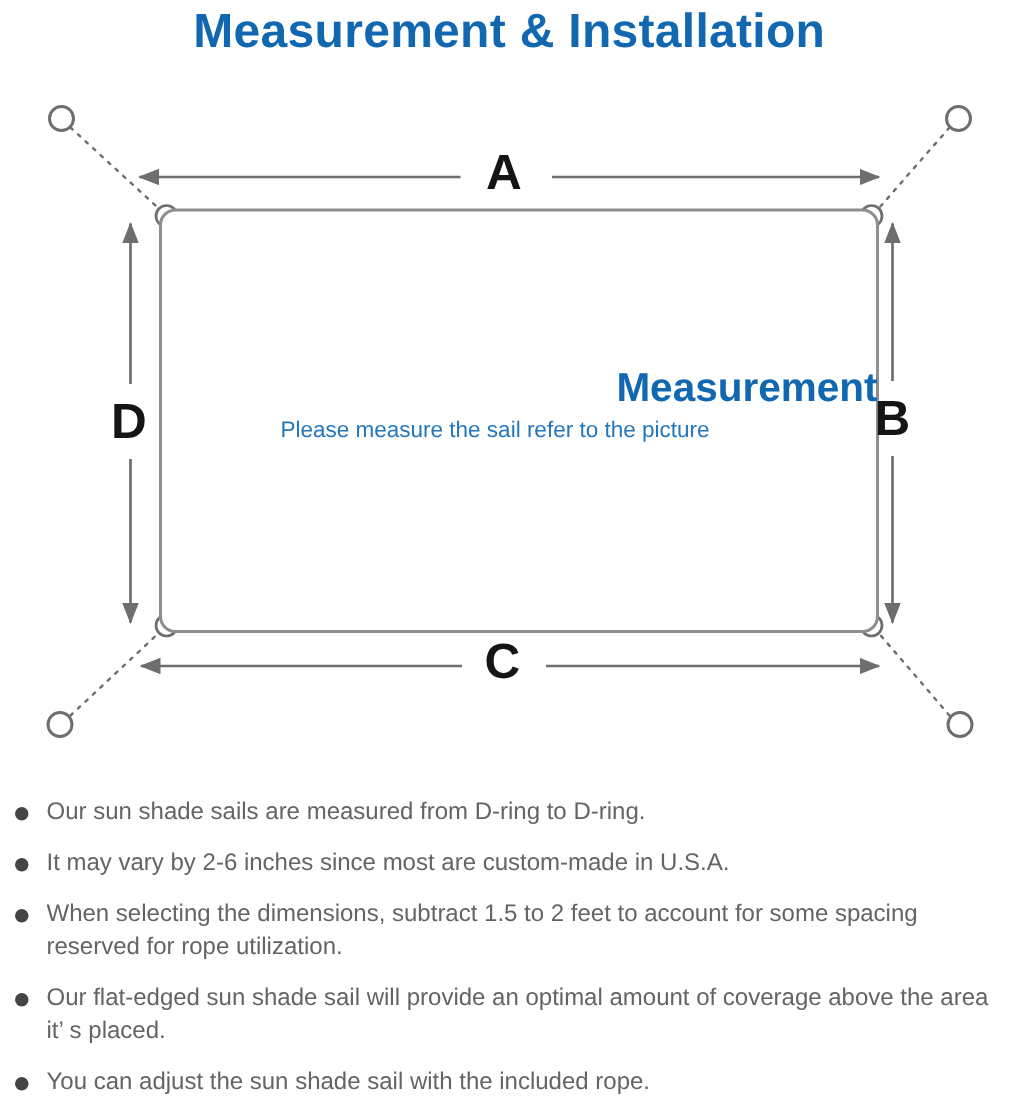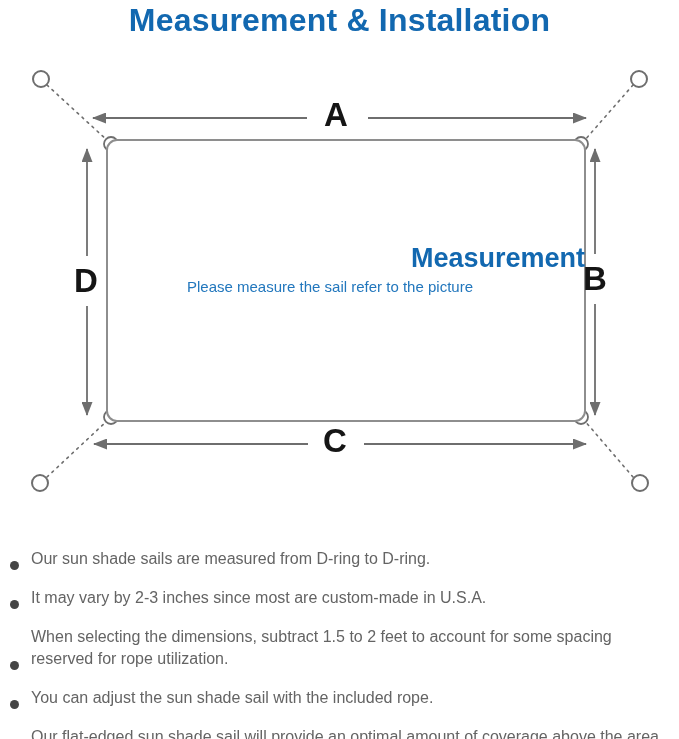--- a/index.html
+++ b/index.html
@@ -54,23 +54,22 @@
     position:absolute;left:107px;top:277px;width:446px;
     text-align:center;
     font-size:15px;line-height:19px;
     color:var(--subtitle-blue);
   }
   .notes{
     position:absolute;left:10px;top:531px;width:663px;
     list-style:none;
   }
   .note-item{
-    display:flex;align-items:flex-end;
+    display:flex;align-items:flex-start;
     margin-bottom:12px;
-    margin-top:17px;
   }
   .note-bullet{
     flex:0 0 auto;
     width:9px;height:9px;border-radius:50%;
     background:var(--bullet-gray);
     margin:7px 12px 0 0;
   }
   .note-text{
     width:642px;
     font-size:16px;line-height:22px;
@@ -129,29 +128,29 @@
   <div class="center-heading">Measurement</div>
   <div class="center-subheading">Please measure the sail refer to the picture</div>
 
   <ul class="notes">
     <li class="note-item">
       <span class="note-bullet"></span>
       <span class="note-text">Our sun shade sails are measured from D-ring to D-ring.</span>
     </li>
     <li class="note-item">
       <span class="note-bullet"></span>
-      <span class="note-text">It may vary by 2-3 inches since most are custom-made in U.S.A.</span>
+      <span class="note-text">It may vary by 2-6 inches since most are custom-made in U.S.A.</span>
     </li>
     <li class="note-item">
       <span class="note-bullet"></span>
       <span class="note-text">When selecting the dimensions, subtract 1.5 to 2 feet to account for some spacing reserved for rope utilization.</span>
     </li>
     <li class="note-item">
       <span class="note-bullet"></span>
-      <span class="note-text">You can adjust the sun shade sail with the included rope.</span>
+      <span class="note-text">Our flat-edged sun shade sail will provide an optimal amount of coverage above the area it’ s placed.</span>
     </li>
     <li class="note-item">
       <span class="note-bullet"></span>
-      <span class="note-text">Our flat-edged sun shade sail will provide an optimal amount of coverage above the area it’ s placed.</span>
+      <span class="note-text">You can adjust the sun shade sail with the included rope.</span>
     </li>
   </ul>
 
 </div>
 
 </body></html>

